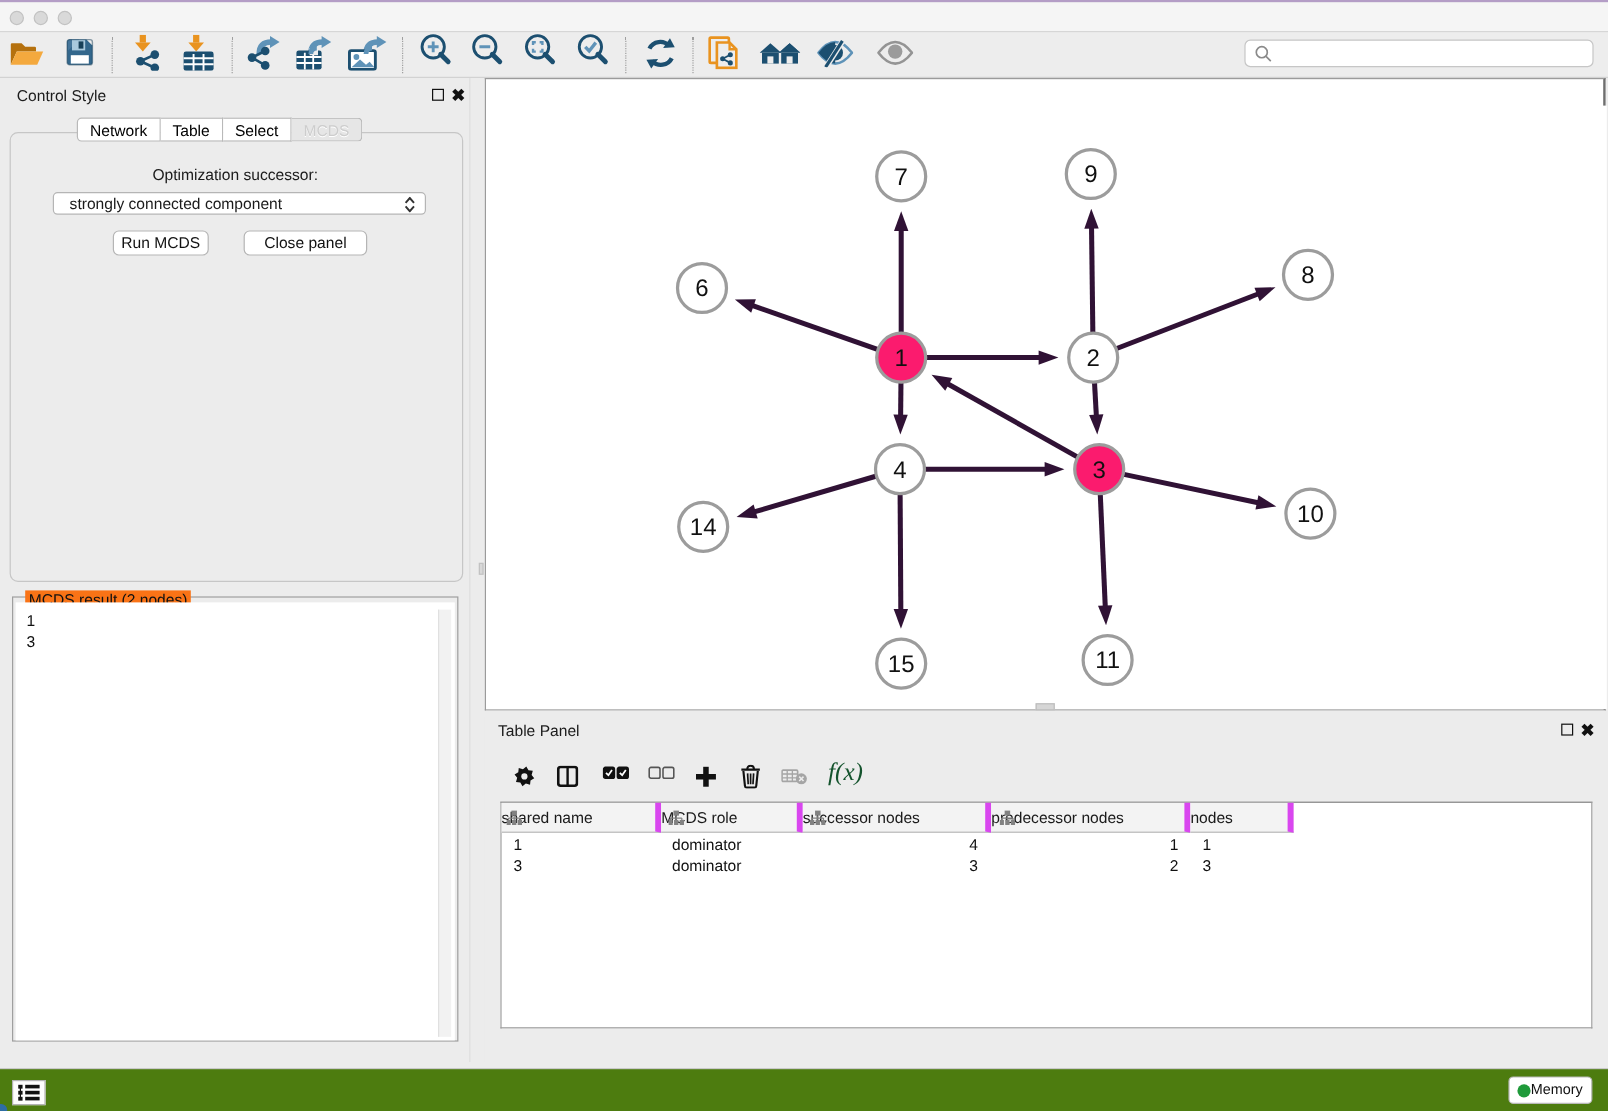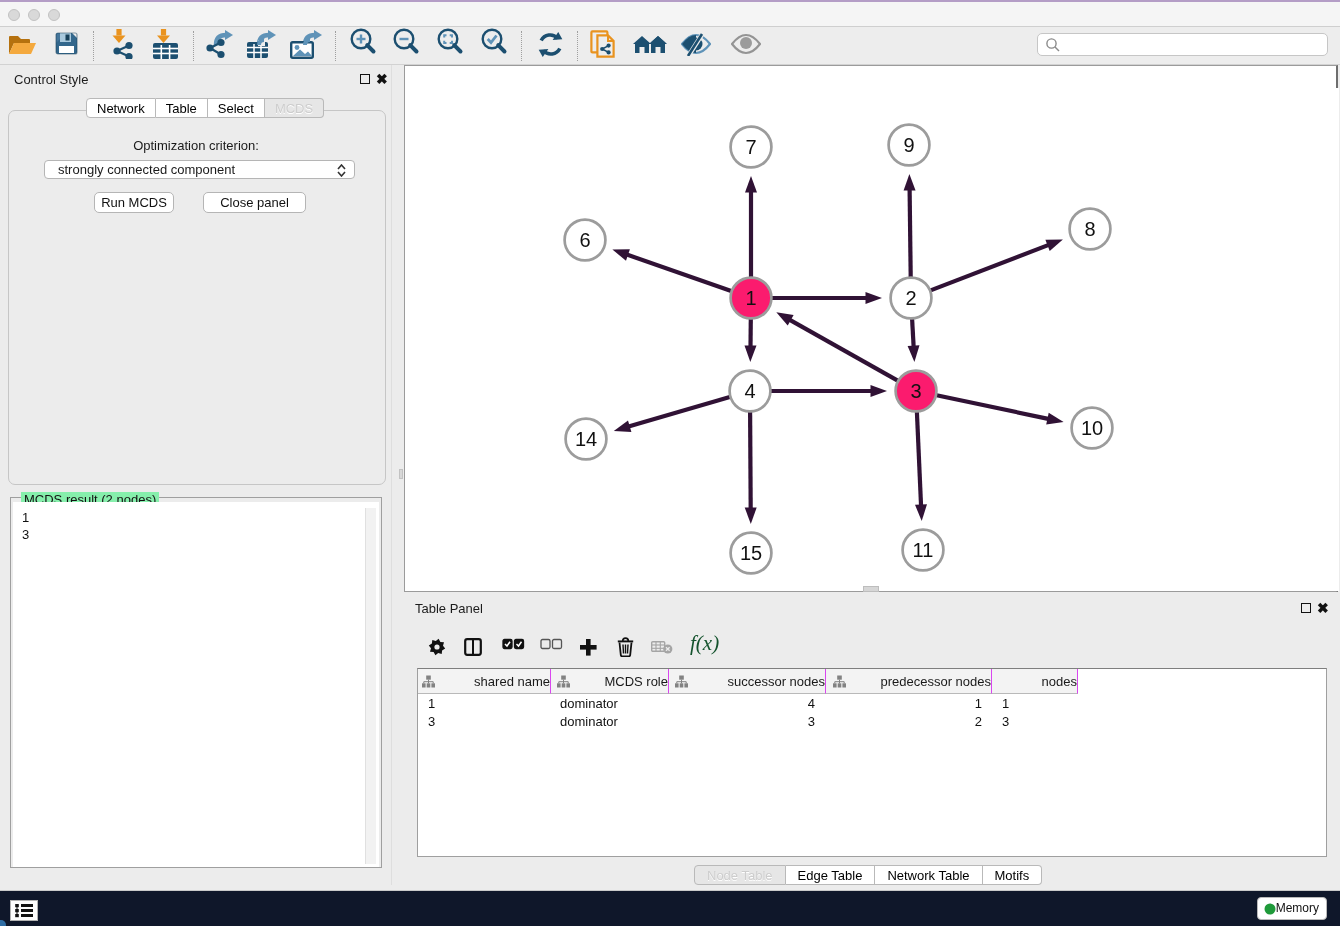--- a/index.html
+++ b/index.html
@@ -36,43 +36,43 @@
 .btabs .tab { padding:0 12px; }
 #cpbox { left:8px; top:45px; width:378px; height:375px; border:1px solid #c6c6c6;
   border-radius:7px; background:#ececec; }
 #optlabel { left:0; top:73px; width:392px; text-align:center; font-size:13px; color:#1a1a1a; }
 #cselect { left:44px; top:95px; width:311px; height:19px; background:#fff;
   border:1px solid #b5b5b5; border-radius:4px; font-size:13px; color:#1a1a1a;
   line-height:17px; padding-left:13px; }
 .btn { position:absolute; height:21px; background:#fff; border:1px solid #b5b5b5;
   border-radius:5px; font-size:13px; color:#111; text-align:center; line-height:19px; }
 #fieldset { left:10px; top:432px; width:372px; height:371px; border:1px solid #9f9f9f; }
-#fslegend { left:21px; top:427px; background:#86efac; padding:0 3px; font-size:13px; color:#111; }
+#fslegend { left:21px; top:427px; background:#f97316; padding:0 3px; font-size:13px; color:#111; }
 #fswhite { left:13px; top:437px; width:366px; height:365px; background:#fff; font-size:13px; color:#111; }
 #fsscroll { left:365px; top:443px; width:11px; height:356px; background:#f2f2f2; border-left:1px solid #e0e0e0;}
 
 #netframe { left:404px; top:65px; width:934px; height:527px;
   border:1px solid #9b9b9b; border-right:2px solid #6e6e6e; background:#fff; }
 #nettitle { position:absolute; left:0; top:0; width:934px; height:21px;
   background:linear-gradient(#f7f7f7,#dedede); border-bottom:1px solid #a8a8a8; }
 #nettext { position:absolute; top:4px; left:0; width:934px; text-align:center;
   font-size:13px; color:#1a1a1a; }
 .mac { position:absolute; top:5px; width:11px; height:11px; border-radius:50%; }
 #netcanvas { position:absolute; left:0; top:22px; width:934px; height:503px; background:#fff; }
 
 #tpanel { left:404px; top:597px; width:936px; height:288px; background:#ececec; }
 #ttoolbar { position:absolute; left:14px; top:33px; width:908px; height:36px; }
 #ttable { position:absolute; left:13px; top:71px; width:910px; height:189px;
   background:#fff; border:1px solid #9f9f9f; border-top:1px solid #7e7e7e; }
 .hcell { position:absolute; top:0; height:25px; background:#f3f3f3;
-  border-right:1px solid #d946ef; border-bottom:1px solid #b9b9b9;
-  font-size:13px; color:#1a1a1a; text-align:right; line-height:25px; }
+  border-right:5px solid #d946ef; border-bottom:1px solid #b9b9b9;
+  font-size:13px; color:#1a1a1a; text-align:left; line-height:25px; }
 .tcell { position:absolute; font-size:13px; color:#111; height:18px; line-height:18px; }
 
-#statusbar { left:0; top:890px; width:1340px; height:36px; background:#0f172a;
+#statusbar { left:0; top:890px; width:1340px; height:36px; background:#4d7c0f;
   border-top:1px solid #c9c9c9;padding-left:32px; }
 #memstatus { position:absolute; left:1257px; top:6px; width:70px; height:23px;
   background:#fff; border:1px solid #b9b9b9; border-radius:4px; font-size:12px;
   color:#111; line-height:21px; text-align:right; padding-right:7px; }
 #listbtn { position:absolute; left:10px; top:9px; width:28px; height:21px;
   background:#fdfdfd; border:1px solid #b3b3b3; }
 </style>
 </head>
 <body>
 <div id="app">
@@ -234,27 +234,27 @@
         <line x1="10" y1="10" x2="14" y2="14" stroke="#8a8a8a" stroke-width="1.4"></line>
       </svg>
     </div>
   </div>
 
   <div class="abs" id="cpanel">
     <div class="abs panehead" style="left:14px; top:7px;">Control Style</div>
     <div class="flicon" style="left:360px; top:9px;"></div>
     <div class="xicon" style="left:376px; top:8px;">✖</div>
     <div class="abs" id="cpbox"></div>
-    <div class="tabrow" style="left:86px; top:33px;justify-content:space-between;">
+    <div class="tabrow" style="left:64px; top:33px;justify-content:space-between;">
       <div class="tab first">Network</div>
       <div class="tab">Table</div>
       <div class="tab">Select</div>
       <div class="tab last sel">MCDS</div>
     </div>
-    <div class="abs" id="optlabel">Optimization criterion:</div>
+    <div class="abs" id="optlabel">Optimization successor:</div>
     <div class="abs" id="cselect">strongly connected component
       <svg width="9" height="13" style="position:absolute; right:8px; top:3px;" viewBox="0 0 9 13">
         <path d="M1 5 L4.5 1 L8 5" fill="none" stroke="#333" stroke-width="1.6"></path>
         <path d="M1 8 L4.5 12 L8 8" fill="none" stroke="#333" stroke-width="1.6"></path>
       </svg>
     </div>
     <div class="btn" style="left:94px; top:127px; width:80px;">Run MCDS</div>
     <div class="btn" style="left:203px; top:127px; width:103px;">Close panel</div>
     <div class="abs" id="fieldset"></div>
     <div class="abs" id="fslegend">MCDS result (2 nodes)</div>
@@ -441,26 +441,20 @@
       <div class="tcell" style="left:142px; top:26px;">dominator</div>
       <div class="tcell" style="left:251px; top:26px; width:146px; text-align:right;">4</div>
       <div class="tcell" style="left:408px; top:26px; width:156px; text-align:right;">1</div>
       <div class="tcell" style="left:584px; top:26px;">1</div>
       <div class="tcell" style="left:10px; top:44px;">3</div>
       <div class="tcell" style="left:142px; top:44px;">dominator</div>
       <div class="tcell" style="left:251px; top:44px; width:146px; text-align:right;">3</div>
       <div class="tcell" style="left:408px; top:44px; width:156px; text-align:right;">2</div>
       <div class="tcell" style="left:584px; top:44px;">3</div>
     </div>
-    <div class="tabrow btabs" style="left:290px; top:268px;">
-      <div class="tab first sel">Node Table</div>
-      <div class="tab">Edge Table</div>
-      <div class="tab">Network Table</div>
-      <div class="tab last">Motifs</div>
-    </div>
   </div>
 
   <div class="abs" id="statusbar">
     <div id="listbtn">
         <svg width="20" height="15" style="position:absolute;left:3px;top:2px" viewBox="0 0 20 15">
           <line x1="3" y1="2.5" x2="3" y2="12.5" stroke="#111" stroke-width="1"></line>
           <g fill="#111">
             <rect x="1.2" y="1" width="3.6" height="3.2"></rect>
             <rect x="1.2" y="6" width="3.6" height="3.2"></rect>
             <rect x="1.2" y="11" width="3.6" height="3.2"></rect>

